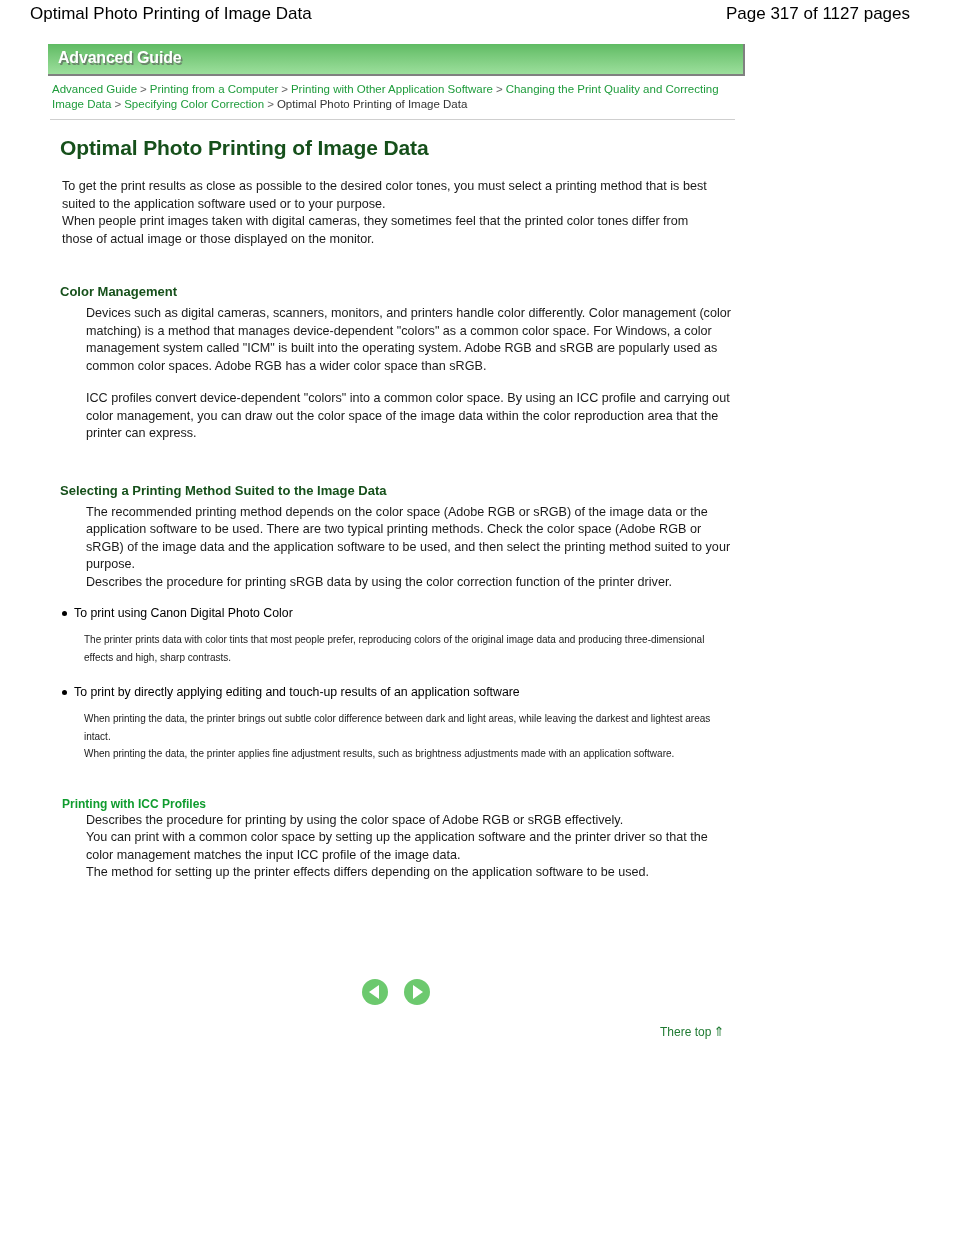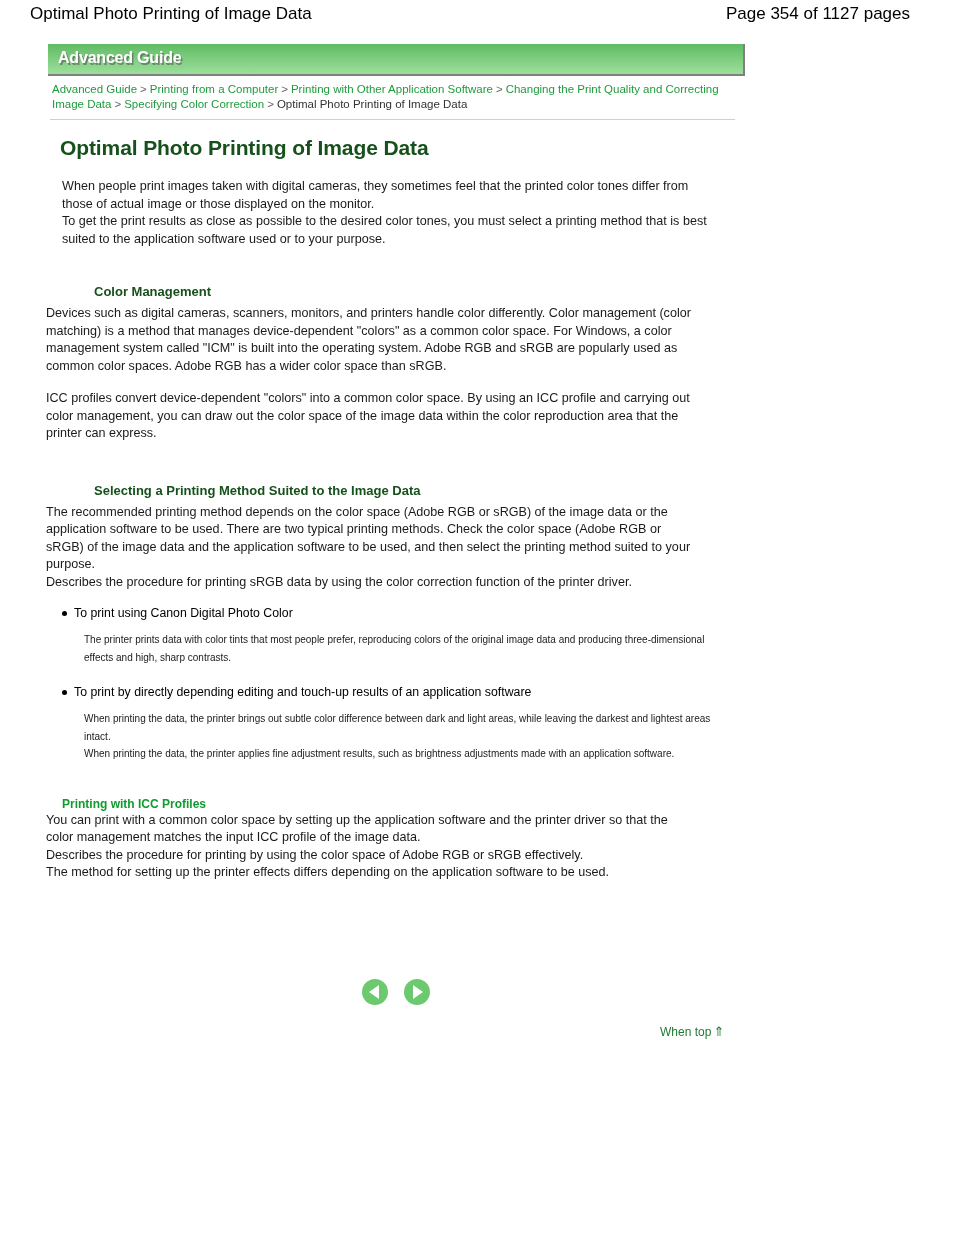--- a/index.html
+++ b/index.html
@@ -119,32 +119,32 @@
     margin: 18px 0 0 62px;
     width: 650px;
     font-size: 12.6px;
     line-height: 17.5px;
     color: #1a1a1a;
   }
   .body-block p { margin: 0; }
   .body-block p + p { margin-top: 0; }
 
   h2.section-head {
-    margin: 36px 0 6px 94px;
+    margin: 36px 0 6px 60px;
     font-size: 13px;
     font-weight: bold;
     color: #16501b;
   }
 
   h2.section-head.tight {
     margin-top: 40px;
   }
 
   .para {
-    margin: 0 0 0 46px;
+    margin: 0 0 0 86px;
     width: 652px;
     font-size: 12.6px;
     line-height: 17.5px;
     color: #1a1a1a;
   }
   .para.spaced { margin-top: 15px; }
 
   h3.sub-head {
     margin: 34px 0 1px 62px;
     font-size: 12px;
@@ -241,76 +241,76 @@
   .page-top .arrow-up {
     font-size: 13px;
     padding-left: 2px;
   }
 </style>
 </head>
 <body>
 
 <div class="page-header">
   <span class="doc-title">Optimal Photo Printing of Image Data</span>
-  <span class="page-count">Page 354 of 1127 pages</span>
+  <span class="page-count">Page 317 of 1127 pages</span>
 </div>
 
 <div class="content">
 
   <div class="guide-banner">
     <span class="banner-label">Advanced Guide</span>
   </div>
 
   <div class="breadcrumb">
     <a class="crumb-link" href="#">Advanced Guide</a><span class="crumb-sep">&gt;</span><a class="crumb-link" href="#">Printing from a Computer</a><span class="crumb-sep">&gt;</span><a class="crumb-link" href="#">Printing with Other Application Software</a><span class="crumb-sep">&gt;</span><a class="crumb-link" href="#">Changing the Print Quality and Correcting Image Data</a><span class="crumb-sep">&gt;</span><a class="crumb-link" href="#">Specifying Color Correction</a><span class="crumb-sep">&gt;</span><span class="crumb-current">Optimal Photo Printing of Image Data</span>
   </div>
 
   <div class="header-rule"></div>
 
   <div class="article">
 
     <h1 class="article-title">Optimal Photo Printing of Image Data</h1>
 
     <div class="body-block">
+      <p>To get the print results as close as possible to the desired color tones, you must select a printing method that is best suited to the application software used or to your purpose.</p>
       <p>When people print images taken with digital cameras, they sometimes feel that the printed color tones differ from those of actual image or those displayed on the monitor.</p>
-      <p>To get the print results as close as possible to the desired color tones, you must select a printing method that is best suited to the application software used or to your purpose.</p>
     </div>
 
     <h2 class="section-head">Color Management</h2>
     <div class="para">Devices such as digital cameras, scanners, monitors, and printers handle color differently. Color management (color matching) is a method that manages device-dependent "colors" as a common color space. For Windows, a color management system called "ICM" is built into the operating system. Adobe RGB and sRGB are popularly used as common color spaces. Adobe RGB has a wider color space than sRGB.</div>
     <div class="para spaced">ICC profiles convert device-dependent "colors" into a common color space. By using an ICC profile and carrying out color management, you can draw out the color space of the image data within the color reproduction area that the printer can express.</div>
 
     <h2 class="section-head tight">Selecting a Printing Method Suited to the Image Data</h2>
     <div class="para">The recommended printing method depends on the color space (Adobe RGB or sRGB) of the image data or the application software to be used. There are two typical printing methods. Check the color space (Adobe RGB or sRGB) of the image data and the application software to be used, and then select the printing method suited to your purpose.</div>
 
     <div class="para">Describes the procedure for printing sRGB data by using the color correction function of the printer driver.</div>
 
     <ul class="bullets">
       <li>
         <span class="bullet-dot"></span>
         <span class="bullet-title">To print using Canon Digital Photo Color</span>
         <span class="bullet-body">The printer prints data with color tints that most people prefer, reproducing colors of the original image data and producing three-dimensional effects and high, sharp contrasts.</span>
       </li>
       <li>
         <span class="bullet-dot"></span>
-        <span class="bullet-title">To print by directly depending editing and touch-up results of an application software</span>
+        <span class="bullet-title">To print by directly applying editing and touch-up results of an application software</span>
         <span class="bullet-body">When printing the data, the printer brings out subtle color difference between dark and light areas, while leaving the darkest and lightest areas intact.<br>When printing the data, the printer applies fine adjustment results, such as brightness adjustments made with an application software.</span>
       </li>
     </ul>
 
     <h3 class="sub-head">Printing with ICC Profiles</h3>
+    <div class="para">Describes the procedure for printing by using the color space of Adobe RGB or sRGB effectively.</div>
     <div class="para">You can print with a common color space by setting up the application software and the printer driver so that the color management matches the input ICC profile of the image data.</div>
-    <div class="para">Describes the procedure for printing by using the color space of Adobe RGB or sRGB effectively.</div>
     <div class="para">The method for setting up the printer effects differs depending on the application software to be used.</div>
   </div>
 
   <div class="nav-arrows">
     <div class="nav-btn prev">
       <span class="tri"></span>
     </div>
     <div class="nav-btn next">
       <span class="tri"></span>
     </div>
   </div>
 
-  <a class="page-top" href="#"><span>When top</span><span class="arrow-up">⇑</span></a>
+  <a class="page-top" href="#"><span>There top</span><span class="arrow-up">⇑</span></a>
 
 </div>
 
 </body></html>

